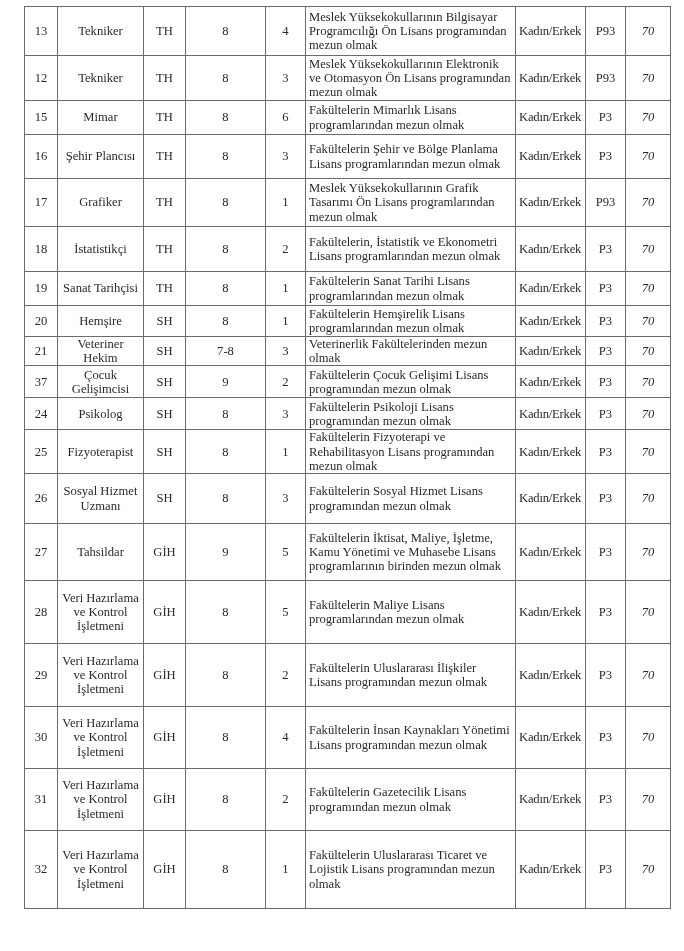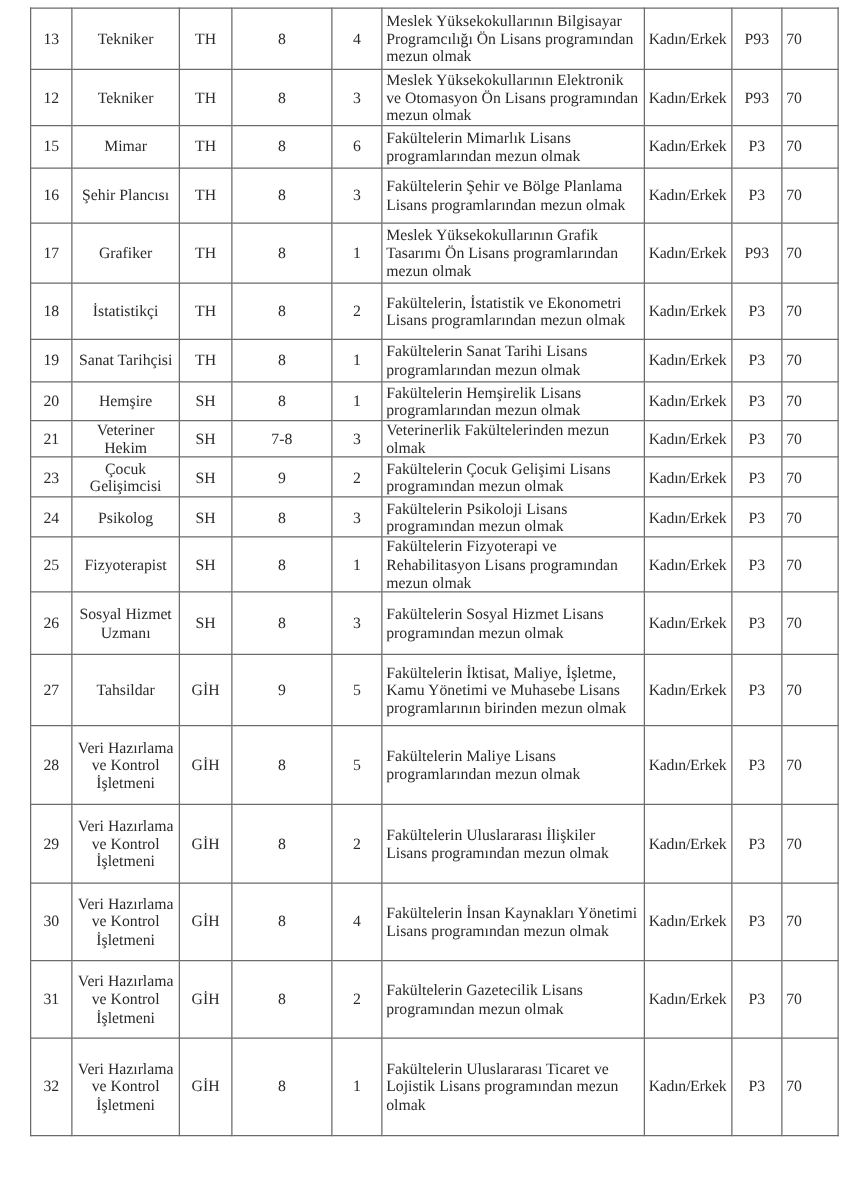--- a/index.html
+++ b/index.html
@@ -37,21 +37,21 @@
     td.c-count { text-align: center; }
     td.c-qual { text-align: left; line-height: 14.6px; }
     td.c-gender {
       text-align: left;
       vertical-align: top;
       font-size: 10.2px;
       padding-top: 3px;
       letter-spacing: -0.2px;
     }
     td.c-score { text-align: center; padding-top: 6px; }
-    td.c-min { padding-top: 6px; }
+    td.c-min { text-align: center; padding-top: 6px; font-style: italic; }
   </style>
 </head>
 <body>
 
 <table class="positions">
   <colgroup>
     <col style="width:33px">
     <col style="width:86px">
     <col style="width:42px">
     <col style="width:80px">
@@ -165,21 +165,21 @@
     <td class="c-grade">7-8</td>
     <td class="c-count">3</td>
     <td class="c-qual">Veterinerlik Fakültelerinden mezun olmak</td>
     <td class="c-gender">Kadın/Erkek</td>
     <td class="c-score">P3</td>
     <td class="c-min">70</td>
   </tr>
 
 
   <tr style="height: 32px;">
-    <td class="c-no">23</td>
+    <td class="c-no">37</td>
     <td class="c-title">Çocuk Gelişimcisi</td>
     <td class="c-class">SH</td>
     <td class="c-grade">9</td>
     <td class="c-count">2</td>
     <td class="c-qual">Fakültelerin Çocuk Gelişimi Lisans programından mezun olmak</td>
     <td class="c-gender">Kadın/Erkek</td>
     <td class="c-score">P3</td>
     <td class="c-min">70</td>
   </tr>
 

